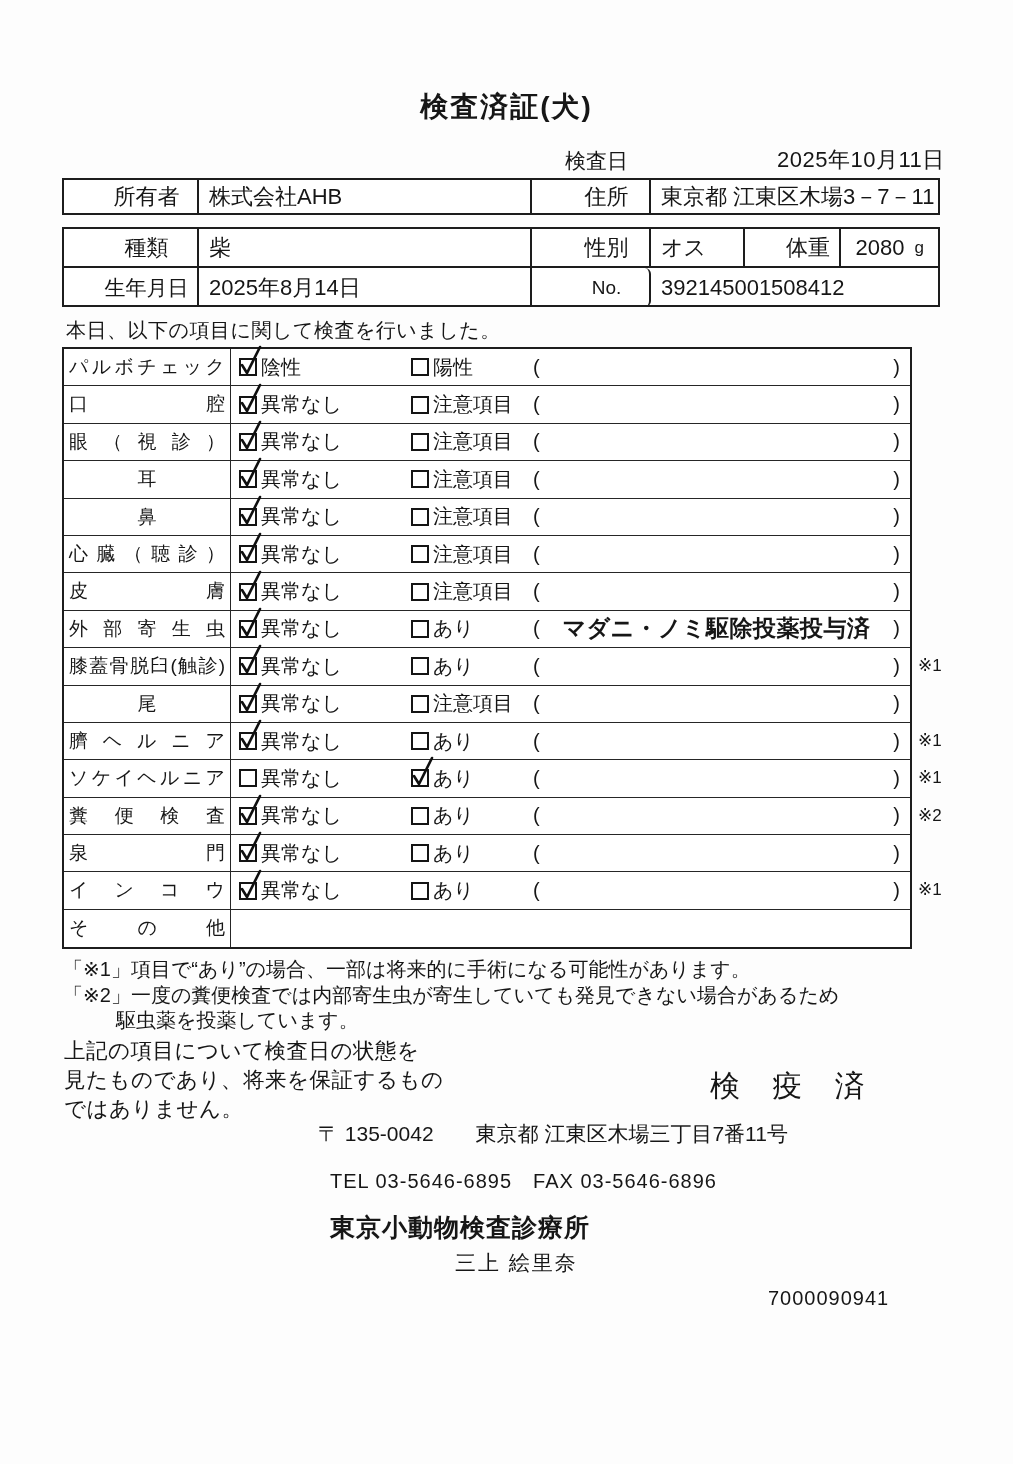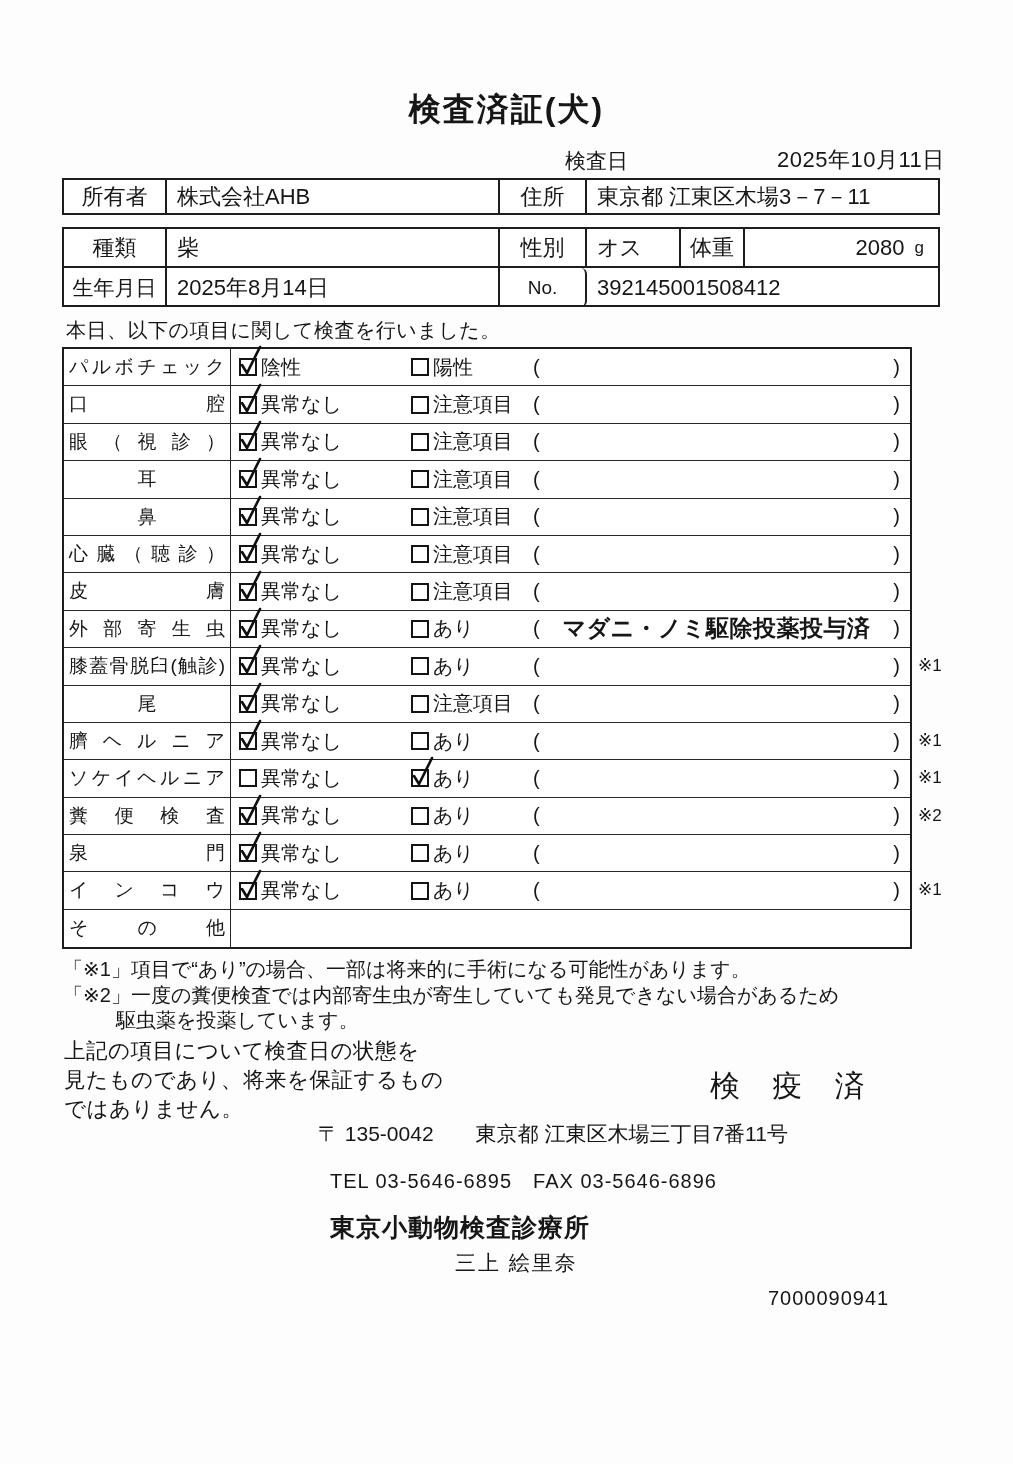--- a/index.html
+++ b/index.html
@@ -5,31 +5,31 @@
   html,body { margin:0; padding:0; background:#ffffff; }
   .page {
     position:relative; width:1013px; height:1464px; background:#fdfdfd;
     font-family:"Liberation Sans","DejaVu Sans",sans-serif; color:#161616;
     overflow:hidden;
   }
   .abs { position:absolute; }
 
   
   .title { top:88px; left:0; width:100%; text-align:center;
-           font-size:32px; font-weight:600; letter-spacing:2px; }
+           font-size:28px; font-weight:600; letter-spacing:2px; }
   .insp-label { top:147px; left:565px; font-size:21px; }
   .insp-value { top:145px; left:777px; font-size:22px; letter-spacing:0.5px; }
 
   
   .tbl { position:absolute; left:62px; width:878px; border:2px solid #1d1d1d;
          box-sizing:border-box; background:#fff; }
   .trow { display:flex; box-sizing:border-box; }
   .cell { box-sizing:border-box; display:flex; align-items:center; font-size:22px;
           white-space:nowrap; overflow:hidden; }
-  .cell.lab { justify-content:center; }
+  .cell.lab { justify-content:center;margin-left:32px; }
   .cell.val { padding-left:10px; }
   .br  { border-right:2px solid #1d1d1d; }
   .bb  { border-bottom:2px solid #1d1d1d; }
   .w-c1 { width:103px; } .w-c2 { width:333px; } .w-c3 { width:87px; }
   .w-c4 { width:94px; }  .w-c5 { width:64px; }  .w-rest { flex:1; }
   .weight-val { justify-content:flex-end; padding-right:14px; }
   .unit { font-size:17px; margin-left:10px; }
   .no-lab { font-size:19px;border-radius:6px; }
 
   

